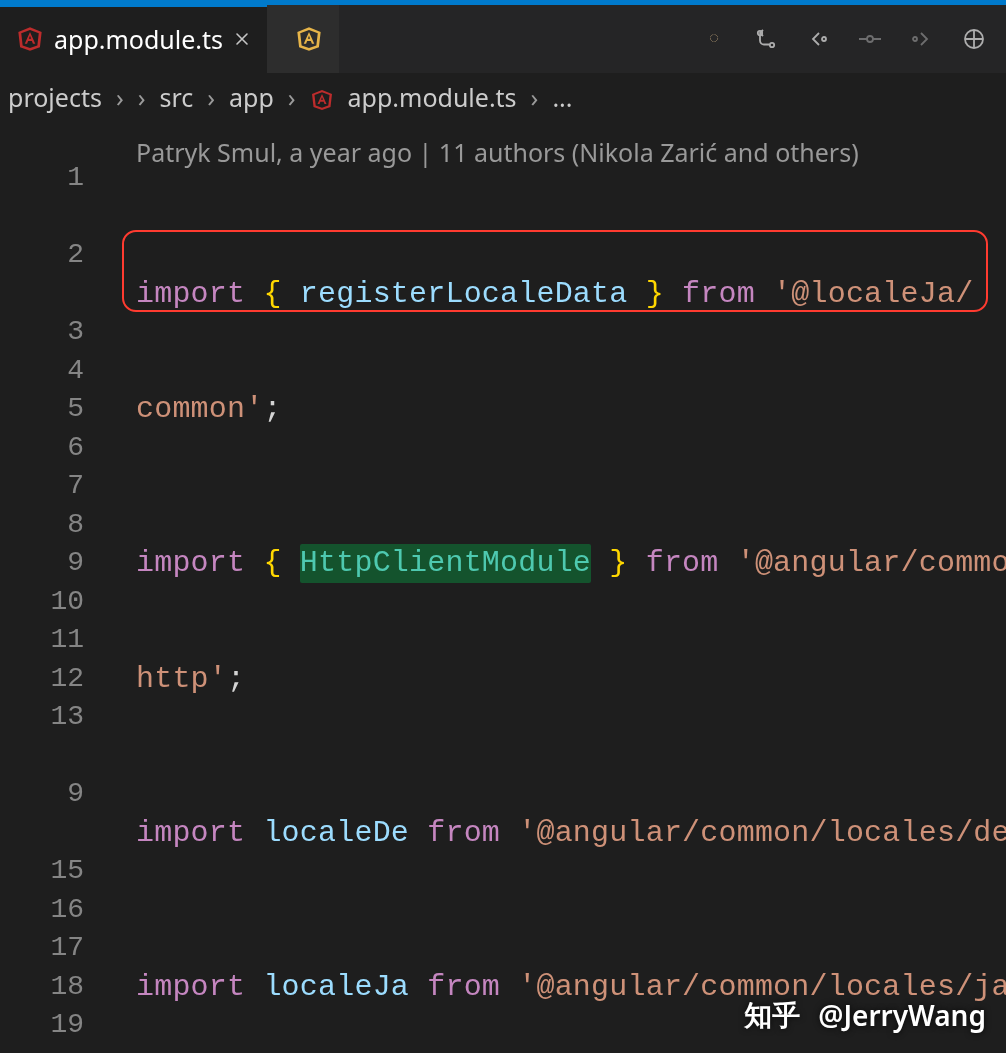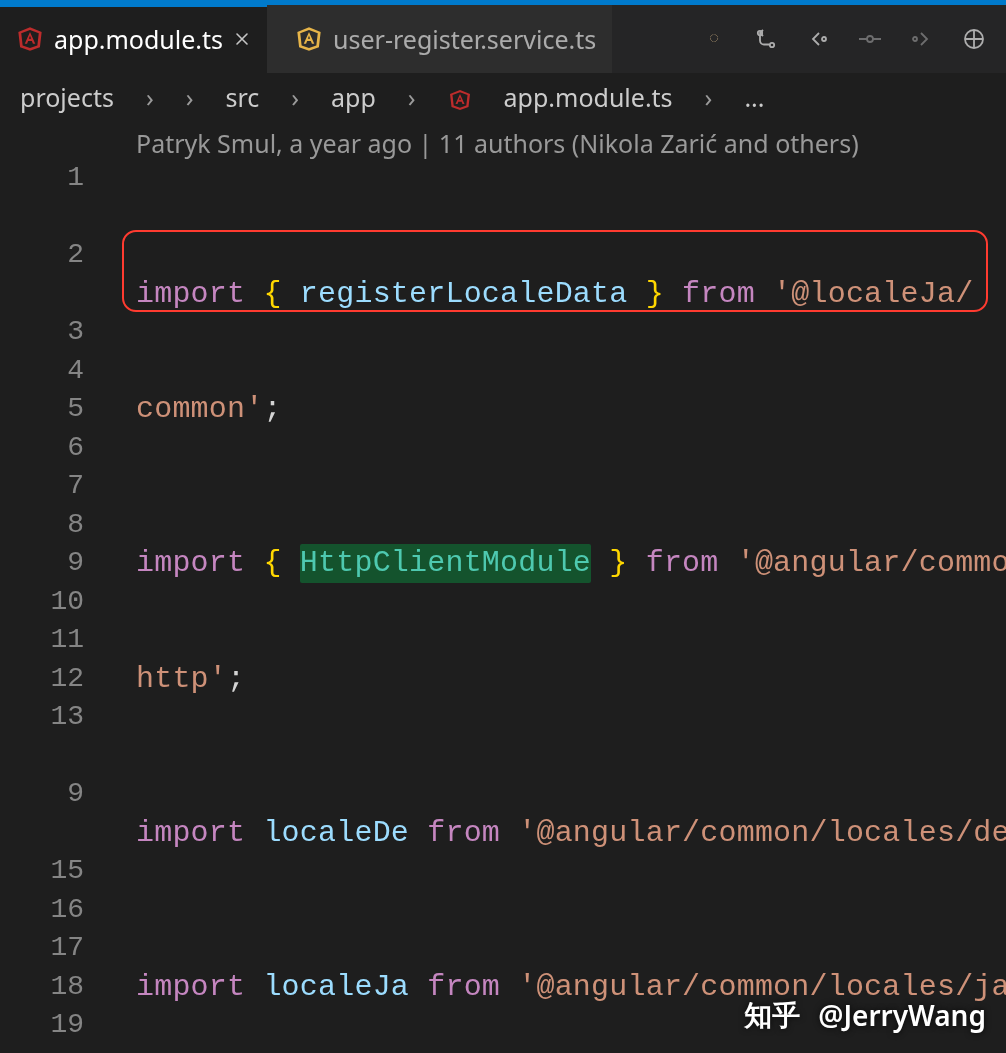--- a/index.html
+++ b/index.html
@@ -7,25 +7,25 @@
   .topbar { height:5px; background:#007acc; }
   .tabs { height:68px; background:#252526; display:flex; align-items:stretch; position:relative; }
   .tab { display:flex; align-items:center; gap:10px; padding:0 16px; background:#2d2d2d; position:relative; }
   .tab.active { background:#1e1e1e; }
   .tab.active::before { content:""; position:absolute; top:0; left:0; right:0; height:2px; background:#007acc; }
   .tab-label { font-size:25px; color:#ffffff; font-family:"Segoe UI",system-ui,sans-serif; font-weight:400; }
   .tab.inactive .tab-label { color:rgba(255,255,255,.6); }
   .close { width:18px; height:18px; display:flex; align-items:center; justify-content:center; color:#c5c5c5; }
   .right-actions { margin-left:auto; display:flex; align-items:center; gap:24px; padding:0 18px; }
   .right-actions .ra { color:#c5c5c5; opacity:.85; display:flex; align-items:center; justify-content:center; width:28px; height:28px; }
-  .breadcrumb { height:48px; display:flex; align-items:center; gap:32px; padding:0 20px; font-family:"Segoe UI",system-ui,sans-serif; font-size:25px; color:#cccccc; }
+  .breadcrumb { height:48px; display:flex; align-items:center; gap:14px; padding:0 8px; font-family:"Segoe UI",system-ui,sans-serif; font-size:25px; color:#cccccc; }
   .breadcrumb .sep { color:#9a9a9a; }
   .breadcrumb .crumb { color:#cccccc; }
   .editor { position:relative; font-size:30px; line-height:38.5px; }
-  .codelens { position:absolute; left:136px; top:3px; font-family:"Segoe UI",system-ui,sans-serif; font-size:25px; color:#999999; }
+  .codelens { position:absolute; left:136px; top:12px; font-family:"Segoe UI",system-ui,sans-serif; font-size:25px; color:#999999; }
   .gutter { position:absolute; left:0; top:38px; width:100px; text-align:right; color:#858585; font-size:28px; }
   .gutter div { height:38.5px; line-height:38.5px; padding-right:16px; }
   .code { position:absolute; left:136px; top:38px; right:0; white-space:pre; font-size:30px; letter-spacing:0.2px; }
   .code .row { height:38.5px; display:flex; align-items:center; position:relative; }
   .kw { color:#c586c0; }
   .id { color:#9cdcfe; }
   .cls { color:#4ec9b0; }
   .str { color:#ce9178; }
   .pun { color:#d4d4d4; }
   .brace { color:#ffd700; }
@@ -50,21 +50,20 @@
     <span class="close">
         <svg width="16" height="16" viewBox="0 0 16 16">
           <path stroke="#c5c5c5" stroke-width="1.6" stroke-linecap="round" d="M3 3l10 10M13 3L3 13"></path>
         </svg>
       </span>
   </div>
   <div class="tab inactive" style="padding-left:28px;">
     <span class="shield yellow"><svg viewBox="0 0 24 24">
           <path d="M12 2 2 6l1.5 13L12 22l8.5-3L22 6 12 2zm0 2.2 7.5 2.9-1.2 10.4L12 19.8l-6.3-2.3L4.5 7.1 12 4.2zM12 6l-4.5 10h2l.9-2.2h3.2l.9 2.2h2L12 6zm0 3.3 1 2.5h-2l1-2.5z"></path>
         </svg></span>
-    <span class="tab-label">user-register.service.ts</span>
   </div>
   <div class="right-actions">
     <span class="ra" style="color:#e2c08d;font-size:16px;">◌</span>
     <span class="ra">
         <svg width="24" height="24" viewBox="0 0 24 24" fill="none" stroke="#c5c5c5" stroke-width="1.8">
           <circle cx="6" cy="6" r="2.2"></circle>
           <circle cx="18" cy="18" r="2.2"></circle>
           <path d="M6 8.5v5a4 4 0 0 0 4 4h5"></path>
           <path d="M9 3l-3 3 3 3"></path>
         </svg>

